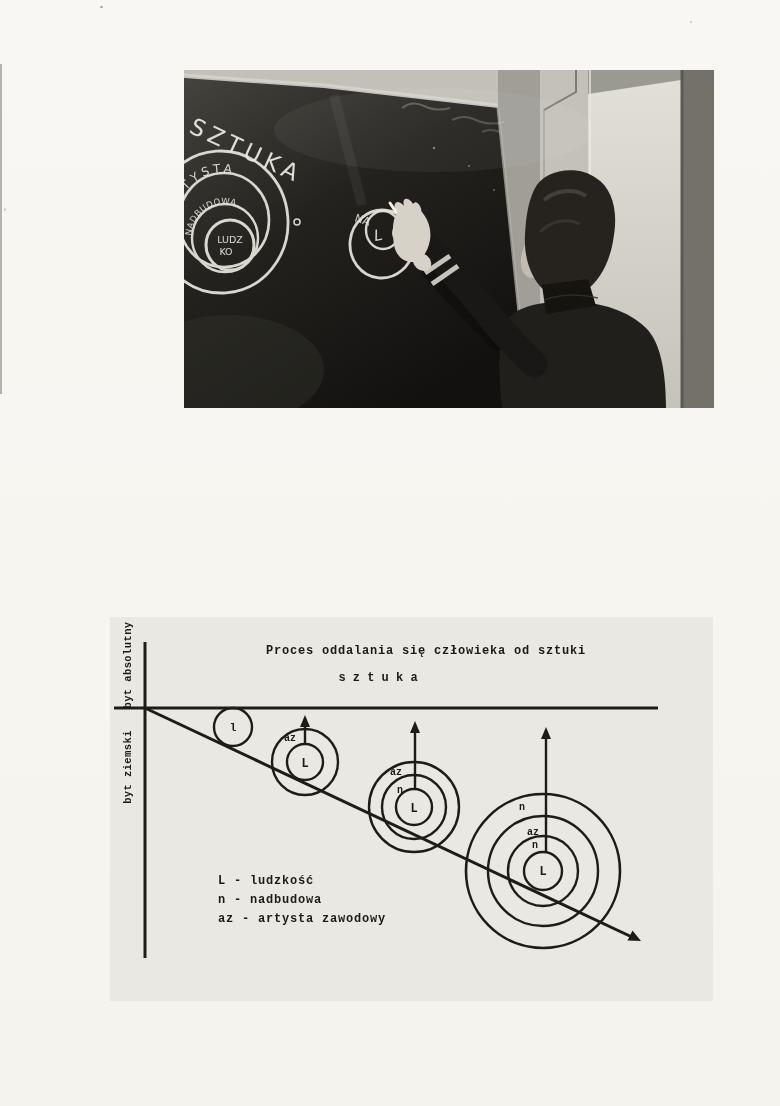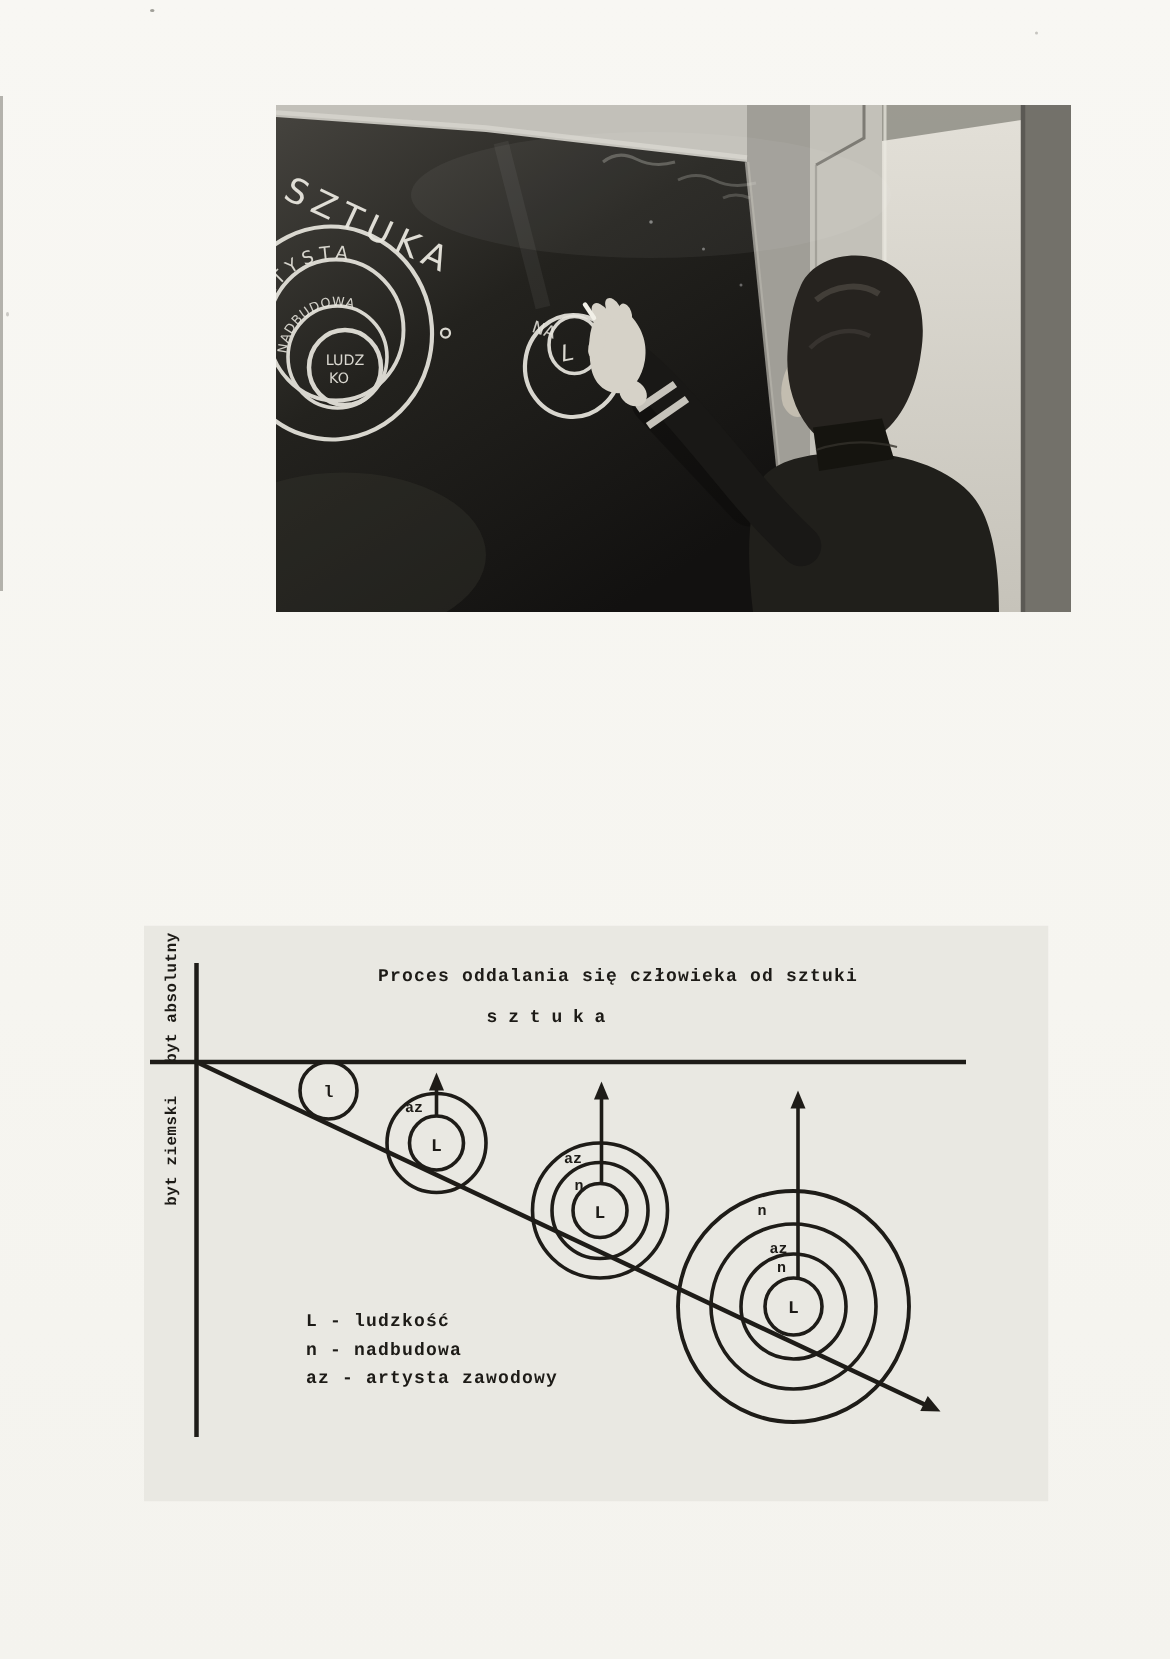--- a/index.html
+++ b/index.html
@@ -4,21 +4,21 @@
 <style>
   html,body{margin:0;padding:0;background:#d9d8d4;}
   .page{
     position:relative;
     width:780px;height:1106px;
     background:linear-gradient(180deg,#f8f7f3 0%,#f6f5f0 60%,#f4f3ee 100%);
     overflow:hidden;
     font-family:"Liberation Mono", monospace;
   }
   .photo-figure{position:absolute;left:184px;top:70px;width:530px;height:338px;}
-  .diagram-figure{position:absolute;left:96px;top:617px;width:603px;height:384px;}
+  .diagram-figure{position:absolute;left:110px;top:617px;width:603px;height:384px;}
   svg{display:block;}
   .scan-line{position:absolute;left:0;top:64px;width:2px;height:330px;background:#6f6d66;opacity:.5;}
   .speck{position:absolute;border-radius:50%;background:#8a8881;}
   .speck.a{left:100px;top:6px;width:3px;height:2px;opacity:.8;}
   .speck.b{left:690px;top:21px;width:2px;height:2px;opacity:.45;}
   .speck.c{left:4px;top:208px;width:2px;height:3px;opacity:.4;}
   
   .tw{font-family:"Liberation Mono",monospace;font-weight:700;fill:#1d1b17;}
   
   .chalk-t{font-family:"DejaVu Sans",sans-serif;fill:#e9e7df;}

